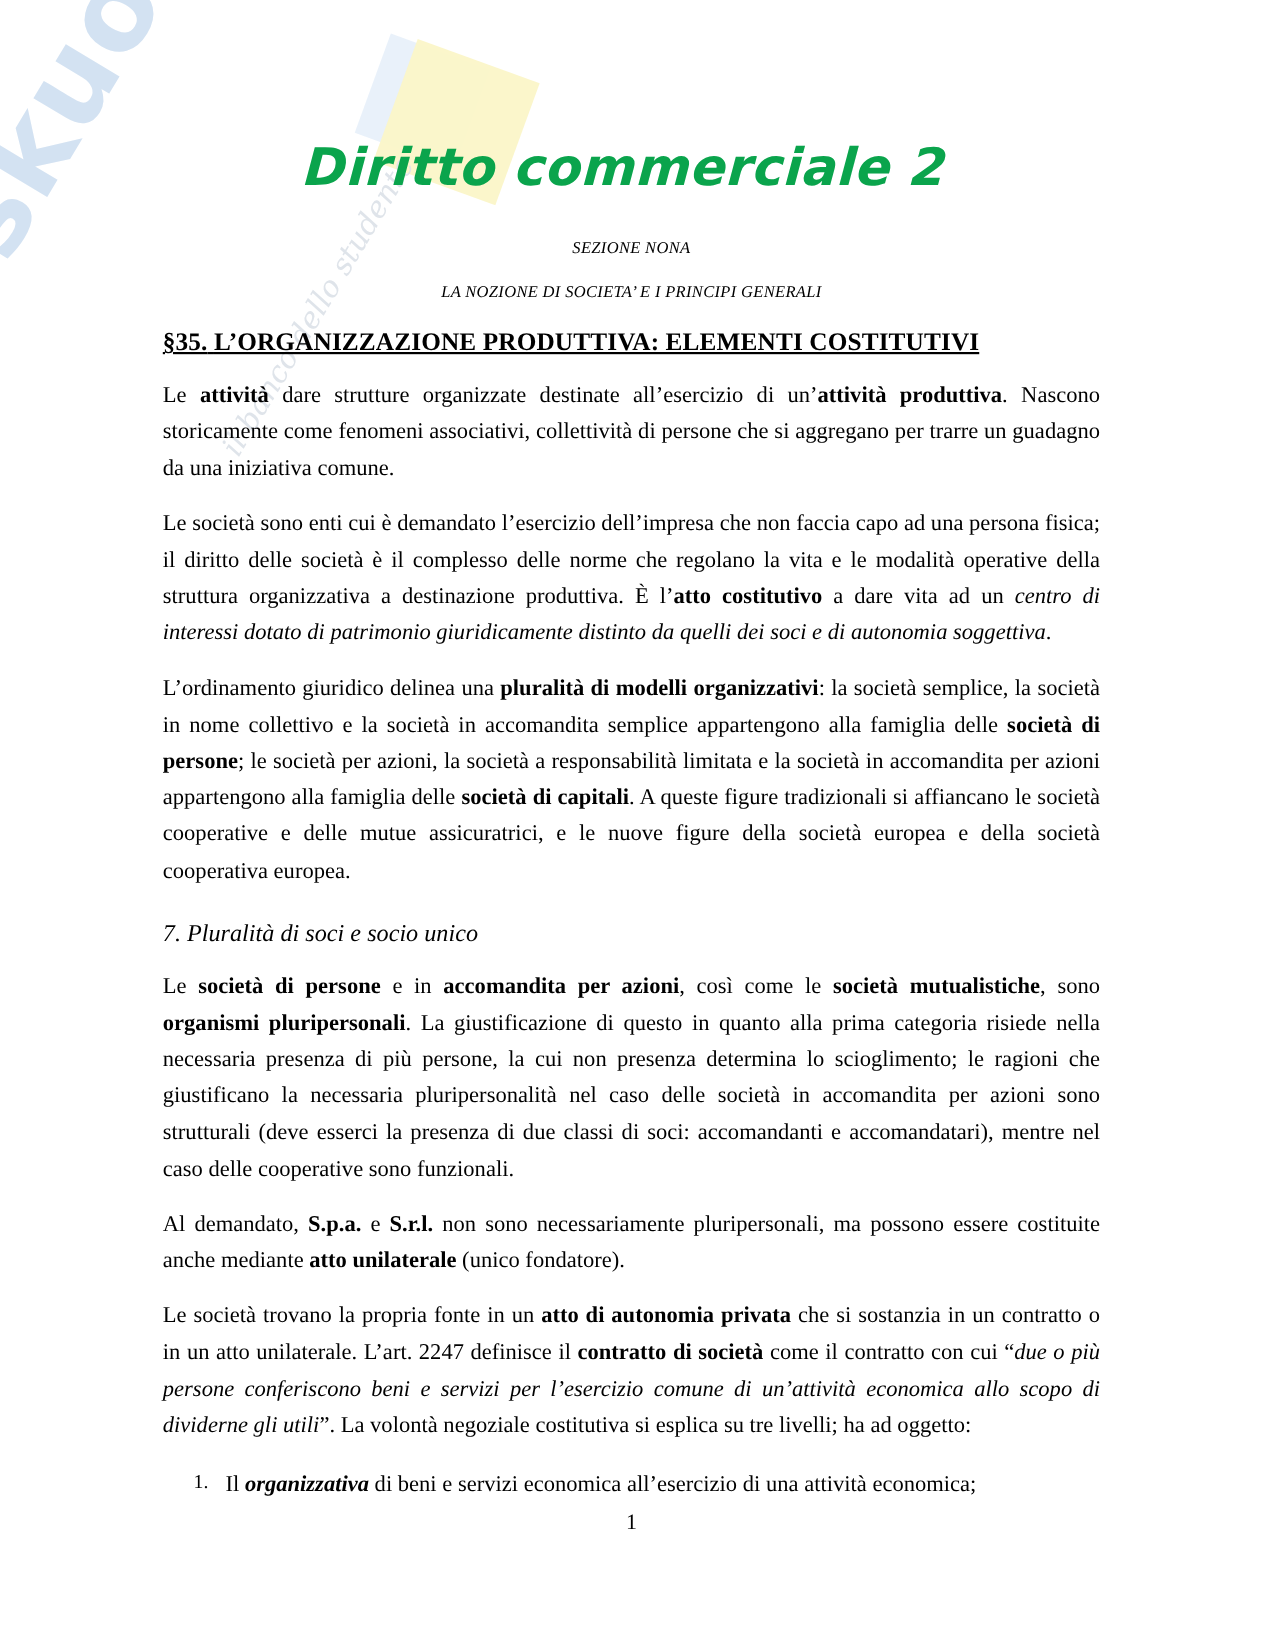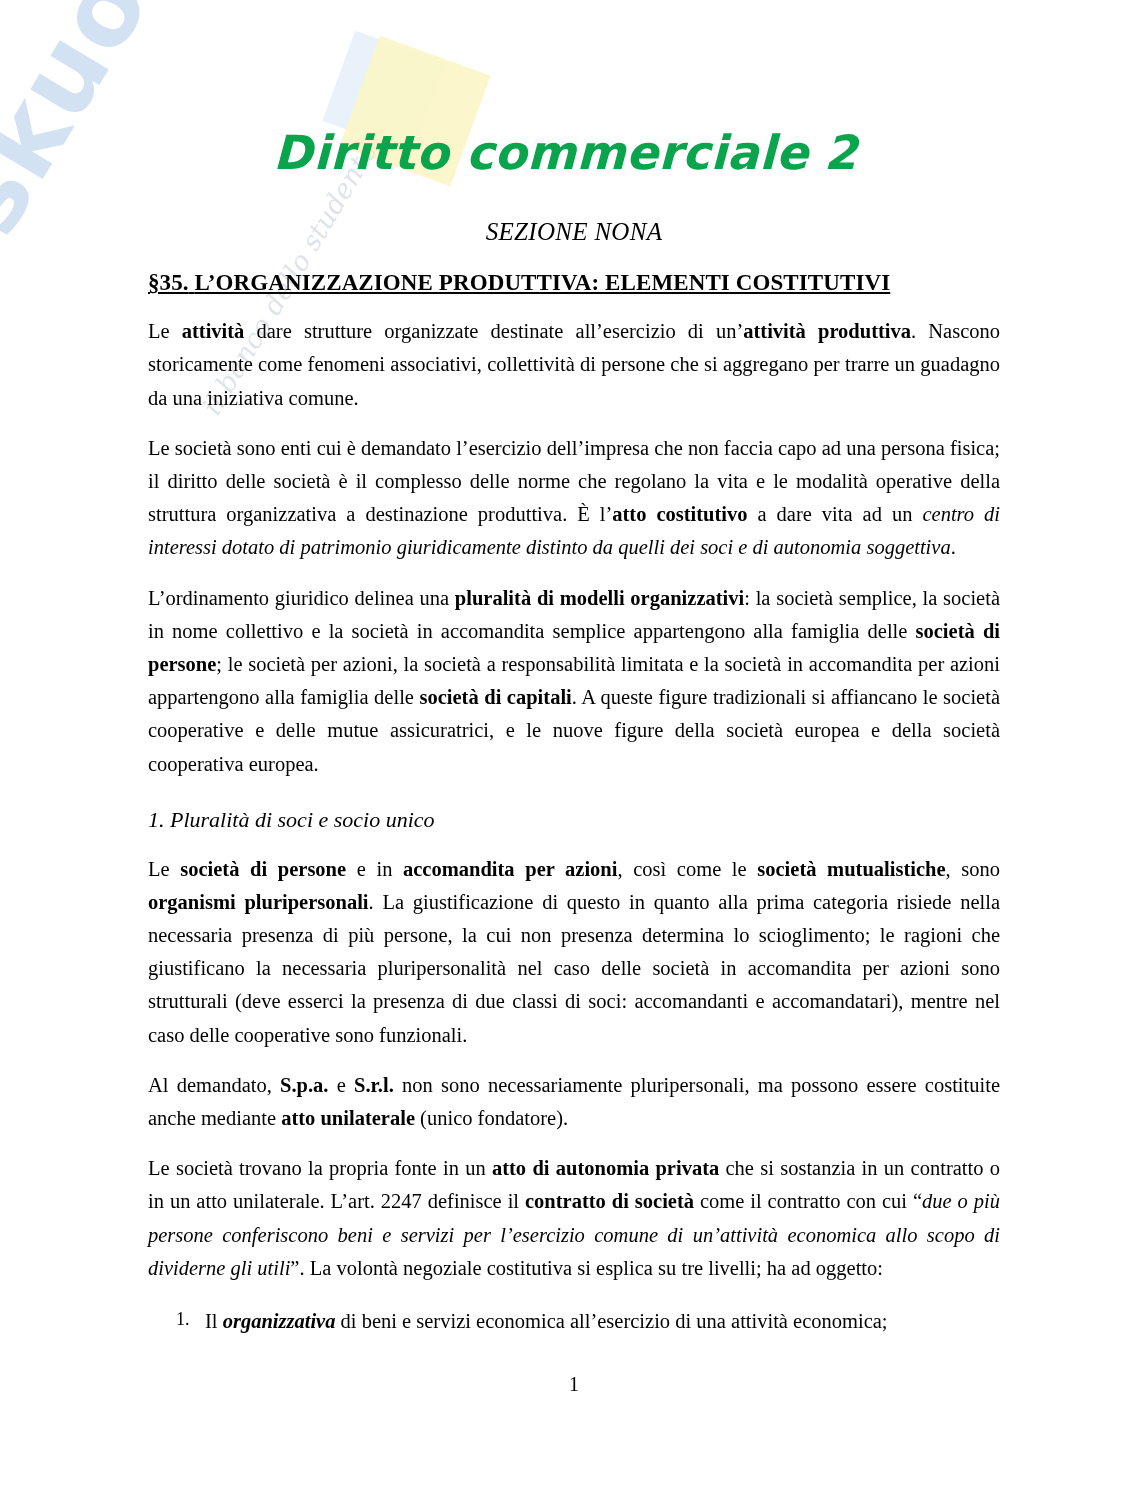--- a/index.html
+++ b/index.html
@@ -98,21 +98,21 @@
     font-size: 47px;
     line-height: 1.05;
     color: #0aa44c;
     letter-spacing: .5px;
     transform: skewX(-4deg);
   }
 
   .subtitle {
     text-align: center;
     font-style: italic;
-    font-size: 25px;
+    font-size: 15px;
     line-height: 1.2;
     letter-spacing: .3px;
   }
   .subtitle-1 { margin: 40px 0 0 0; }
   .subtitle-2 { margin: 22px 0 0 0; }
 
   .section-heading {
     margin: 22px 0 0 0;
     font-weight: bold;
     font-size: 23px;
@@ -188,31 +188,32 @@
     <div class="wm-note"></div>
     <div class="wm-skuola"><span>skuola</span></div>
     <div class="wm-tag">il banco dello studente</div>
   </div>
 
   <div class="content">
 
     <h1 class="doc-title">Diritto commerciale 2</h1>
 
     <div class="subtitle subtitle-1">SEZIONE NONA</div>
+    <div class="subtitle subtitle-2">LA NOZIONE DI SOCIETA’ E I PRINCIPI GENERALI</div>
 
     <h2 class="section-heading"><span class="sec-num">§35.</span> <span>L’ORGANIZZAZIONE PRODUTTIVA: ELEMENTI COSTITUTIVI</span></h2>
 
     <p class="body"><span>Le </span><b>attività</b><span> dare strutture organizzate destinate all’esercizio di un’</span><b>attività produttiva</b><span>. Nascono storicamente come fenomeni associativi, collettività di persone che si aggregano per trarre un guadagno da una iniziativa comune.</span></p>
 
     <p class="body"><span>Le società sono enti cui è demandato l’esercizio dell’impresa che non faccia capo ad una persona fisica; il diritto delle società è il complesso delle norme che regolano la vita e le modalità operative della struttura organizzativa a destinazione produttiva. È l’</span><b>atto costitutivo</b><span> a dare vita ad un </span><i>centro di interessi dotato di patrimonio giuridicamente distinto da quelli dei soci e di autonomia soggettiva</i><span>.</span></p>
 
     <p class="body"><span>L’ordinamento giuridico delinea una </span><b>pluralità di modelli organizzativi</b><span>: la società semplice, la società in nome collettivo e la società in accomandita semplice appartengono alla famiglia delle </span><b>società di persone</b><span>; le società per azioni, la società a responsabilità limitata e la società in accomandita per azioni appartengono alla famiglia delle </span><b>società di capitali</b><span>. A queste figure tradizionali si affiancano le società cooperative e delle mutue assicuratrici, e le nuove figure della società europea e della società cooperativa europea.</span></p>
 
 
-    <div class="heading-num">1. Pluralità di soci e socio unico</div>
+    <div class="heading-num">7. Pluralità di soci e socio unico</div>
 
     <p class="body"><span>Le </span><b>società di persone</b><span> e in </span><b>accomandita per azioni</b><span>, così come le </span><b>società mutualistiche</b><span>, sono </span><b>organismi pluripersonali</b><span>. La giustificazione di questo in quanto alla prima categoria risiede nella necessaria presenza di più persone, la cui non presenza determina lo scioglimento; le ragioni che giustificano la necessaria pluripersonalità nel caso delle società in accomandita per azioni sono strutturali (deve esserci la presenza di due classi di soci: accomandanti e accomandatari), mentre nel caso delle cooperative sono funzionali.</span></p>
 
     <p class="body"><span>Al demandato, </span><b>S.p.a.</b><span> e </span><b>S.r.l.</b><span> non sono necessariamente pluripersonali, ma possono essere costituite anche mediante </span><b>atto unilaterale</b><span> (unico fondatore).</span></p>
 
 
     <p class="body"><span>Le società trovano la propria fonte in un </span><b>atto di autonomia privata</b><span> che si sostanzia in un contratto o in un atto unilaterale. L’art. 2247 definisce il </span><b>contratto di società</b><span> come il contratto con cui “</span><i>due o più persone conferiscono beni e servizi per l’esercizio comune di un’attività economica allo scopo di dividerne gli utili</i><span>”. La volontà negoziale costitutiva si esplica su tre livelli; ha ad oggetto:</span></p>
 
     <ol class="list">
       <li><span class="marker">1.</span><span>Il </span><span class="bi">organizzativa</span><span> di beni e servizi economica all’esercizio di una attività economica;</span></li>

